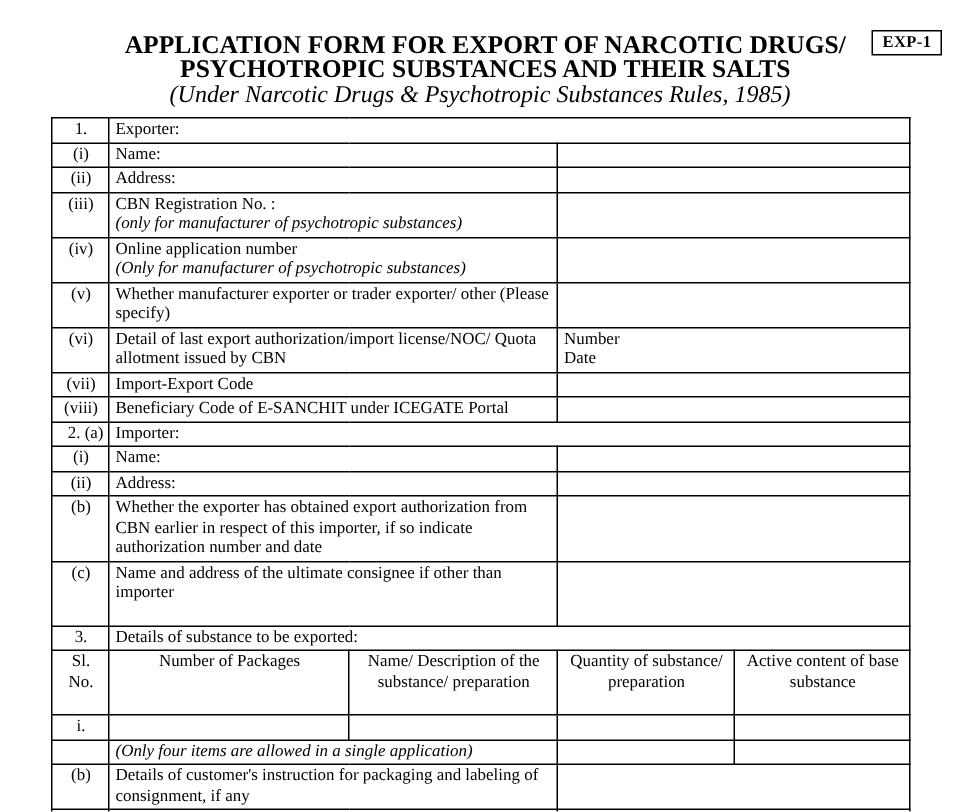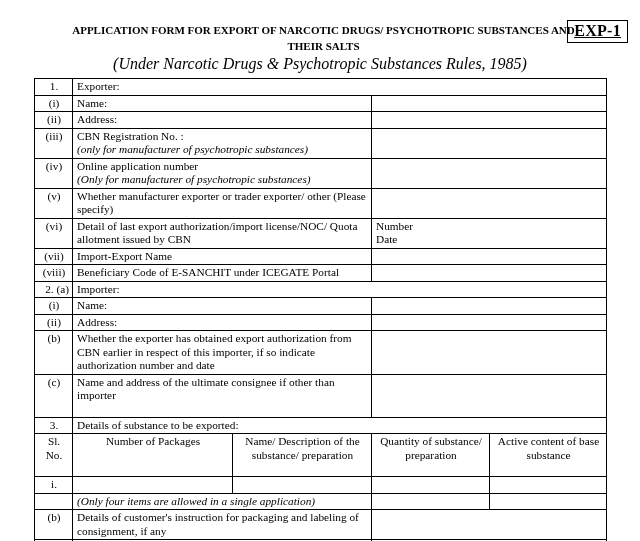--- a/index.html
+++ b/index.html
@@ -20,32 +20,31 @@
     height: 541px;
     box-sizing: border-box;
     padding: 0;
   }
   .exp-box {
     position: absolute;
     top: 20px;
     right: 12px;
     border: 1.2px solid #000;
     padding: 1px 6px 2px 6px;
-    font-size: 16px;
+    font-size: 11px;
     font-weight: bold;
     font-family: "Liberation Serif", serif;
     letter-spacing: .3px;
-    text-decoration: underline;
   }
   .title-block {
     padding-top: 22px;
     text-align: center;
   }
   .title-main {
-    font-size: 11px;
+    font-size: 17px;
     font-weight: bold;
     line-height: 16px;
     margin: 0 60px 0 67px;
   }
   .title-sub {
     font-size: 16px;
     font-style: italic;
     line-height: 16px;
     margin-top: 2px;
   }
@@ -155,21 +154,21 @@
         <td class="num">(vi)</td>
         <td colspan="2">Detail of last export authorization/import license/NOC/ Quota allotment issued by CBN</td>
         <td colspan="2">
           <span>Number</span><br>
           <span>Date</span>
         </td>
       </tr>
 
       <tr class="row-h">
         <td class="num">(vii)</td>
-        <td colspan="2">Import-Export Name</td>
+        <td colspan="2">Import-Export Code</td>
         <td colspan="2" class="blank-cell"></td>
       </tr>
 
       <tr class="row-h">
         <td class="num">(viii)</td>
         <td colspan="2" class="nowrap">Beneficiary Code of E-SANCHIT under ICEGATE Portal</td>
         <td colspan="2" class="blank-cell"></td>
       </tr>
 
       <tr>

